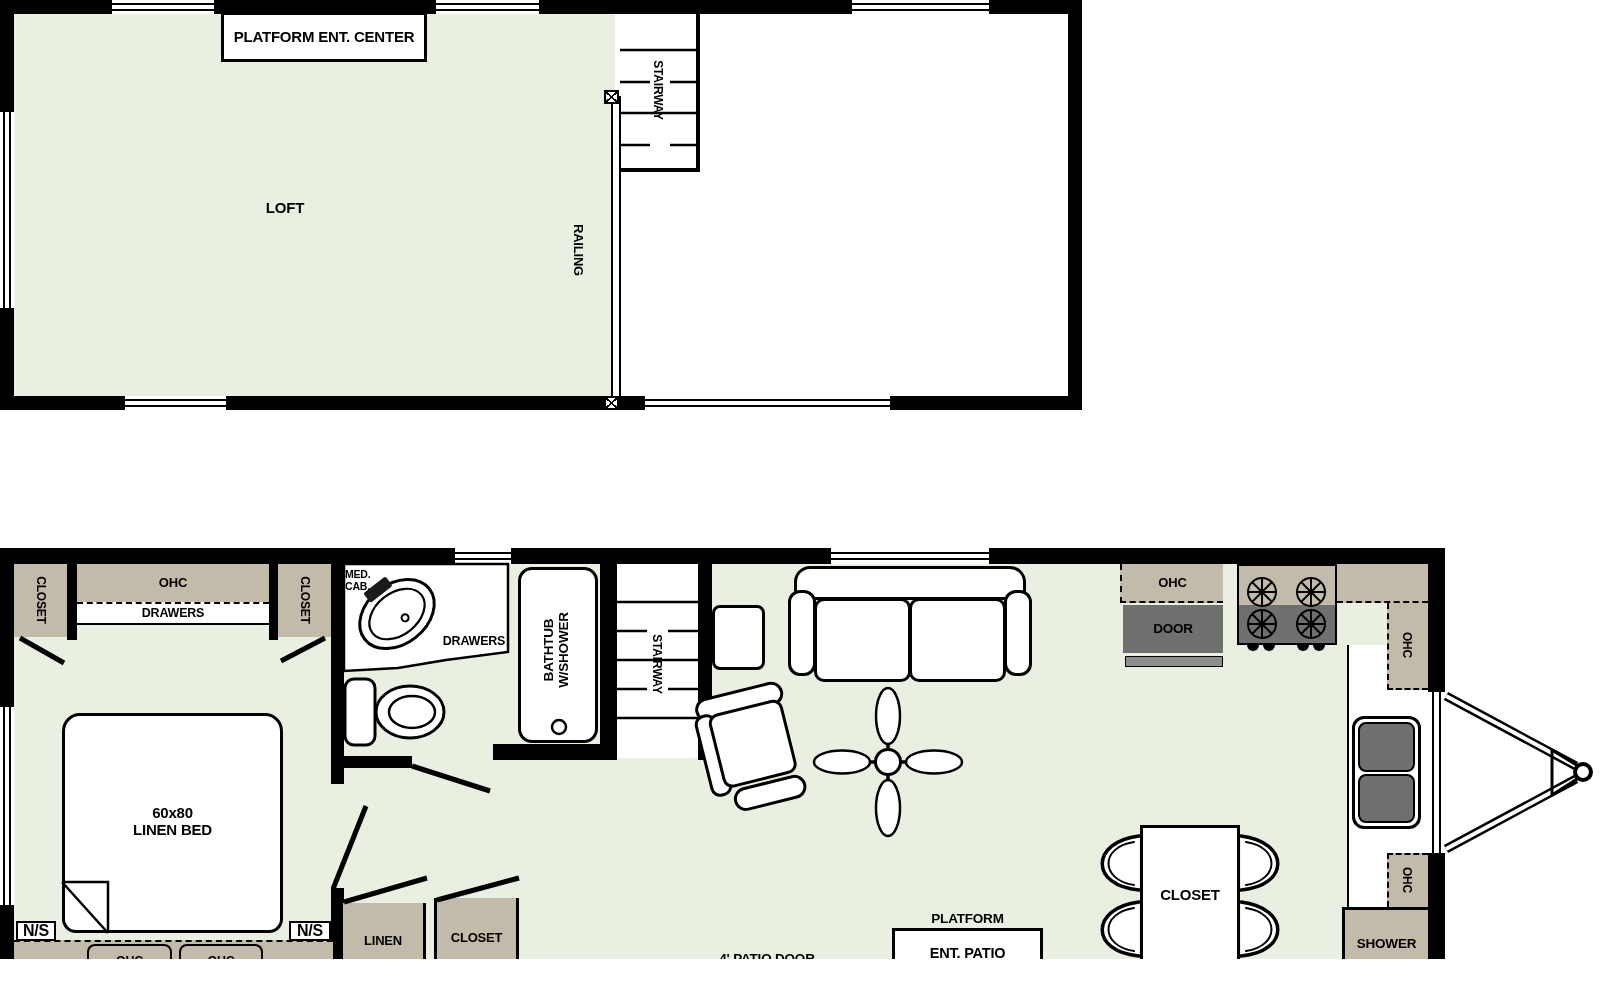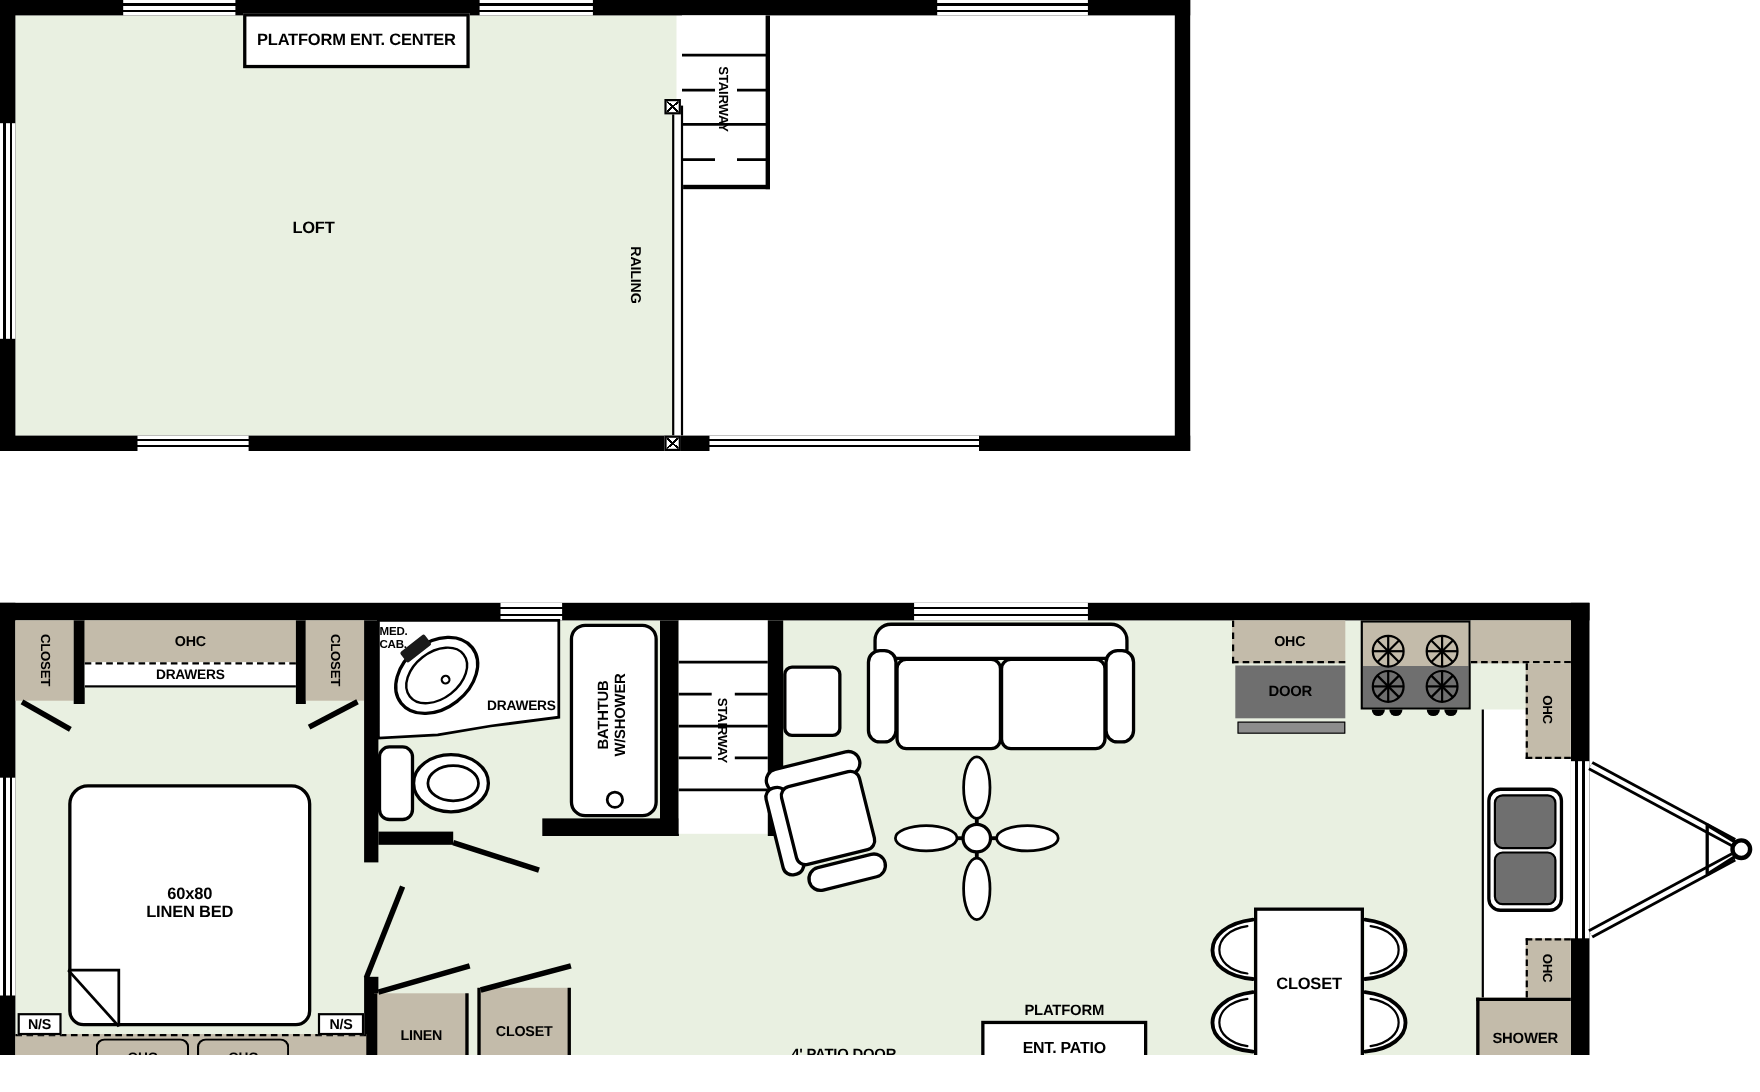--- a/index.html
+++ b/index.html
@@ -9,21 +9,21 @@
   #canvas{position:relative;width:1600px;height:959px;background:#fff;overflow:hidden;
           font-family:"Liberation Sans", sans-serif;font-weight:bold;color:#000;padding-left:24px;}
   .abs{position:absolute;box-sizing:border-box;}
   .wall{background:var(--wall);z-index:1;}
   .white{background:#fff;}
   .tan{background:var(--cabinet);}
   .gray{background:var(--appliance);}
   .z1{z-index:1}.z2{z-index:2}.z3{z-index:3}
   .c{display:flex;align-items:center;justify-content:center;text-align:center;line-height:1.05;}
   .lbl{letter-spacing:-0.2px;white-space:nowrap;}
-  .f10{font-size:10.5px}.f11{font-size:13px}.f12{font-size:12px}.f125{font-size:12.5px}
+  .f10{font-size:10.5px}.f11{font-size:16px}.f12{font-size:12px}.f125{font-size:12.5px}
   .f13{font-size:13px}.f135{font-size:13.5px}.f145{font-size:14.5px}.f15{font-size:15px}
   .vlabel{position:absolute;transform:translate(-50%,-50%) rotate(90deg);white-space:nowrap;z-index:3;letter-spacing:-0.2px;}
   .vlabel-ccw{position:absolute;transform:translate(-50%,-50%) rotate(-90deg);white-space:nowrap;z-index:3;text-align:center;letter-spacing:-0.2px;}
   .b3{border:3px solid #000}.b25{border:2.5px solid #000}.b2{border:2px solid #000}.b15{border:1.5px solid #000}
   .win-h{background:linear-gradient(to bottom,#fff 0 22%,#000 22% 36%,#fff 36% 62%,#000 62% 76%,#fff 76% 100%);z-index:2;}
   .win-v{background:linear-gradient(to right,#fff 0 22%,#000 22% 36%,#fff 36% 62%,#000 62% 76%,#fff 76% 100%);z-index:2;}
   .xbox{background-color:#fff;border:2px solid #000;z-index:2;
     background-image:linear-gradient(to top right,transparent 44%,#000 44% 56%,transparent 56%),
                      linear-gradient(to bottom right,transparent 44%,#000 44% 56%,transparent 56%);}
   .dash-t{border-top:2px dashed #000}.dash-b{border-bottom:2px dashed #000}.dash-l{border-left:2px dashed #000}

